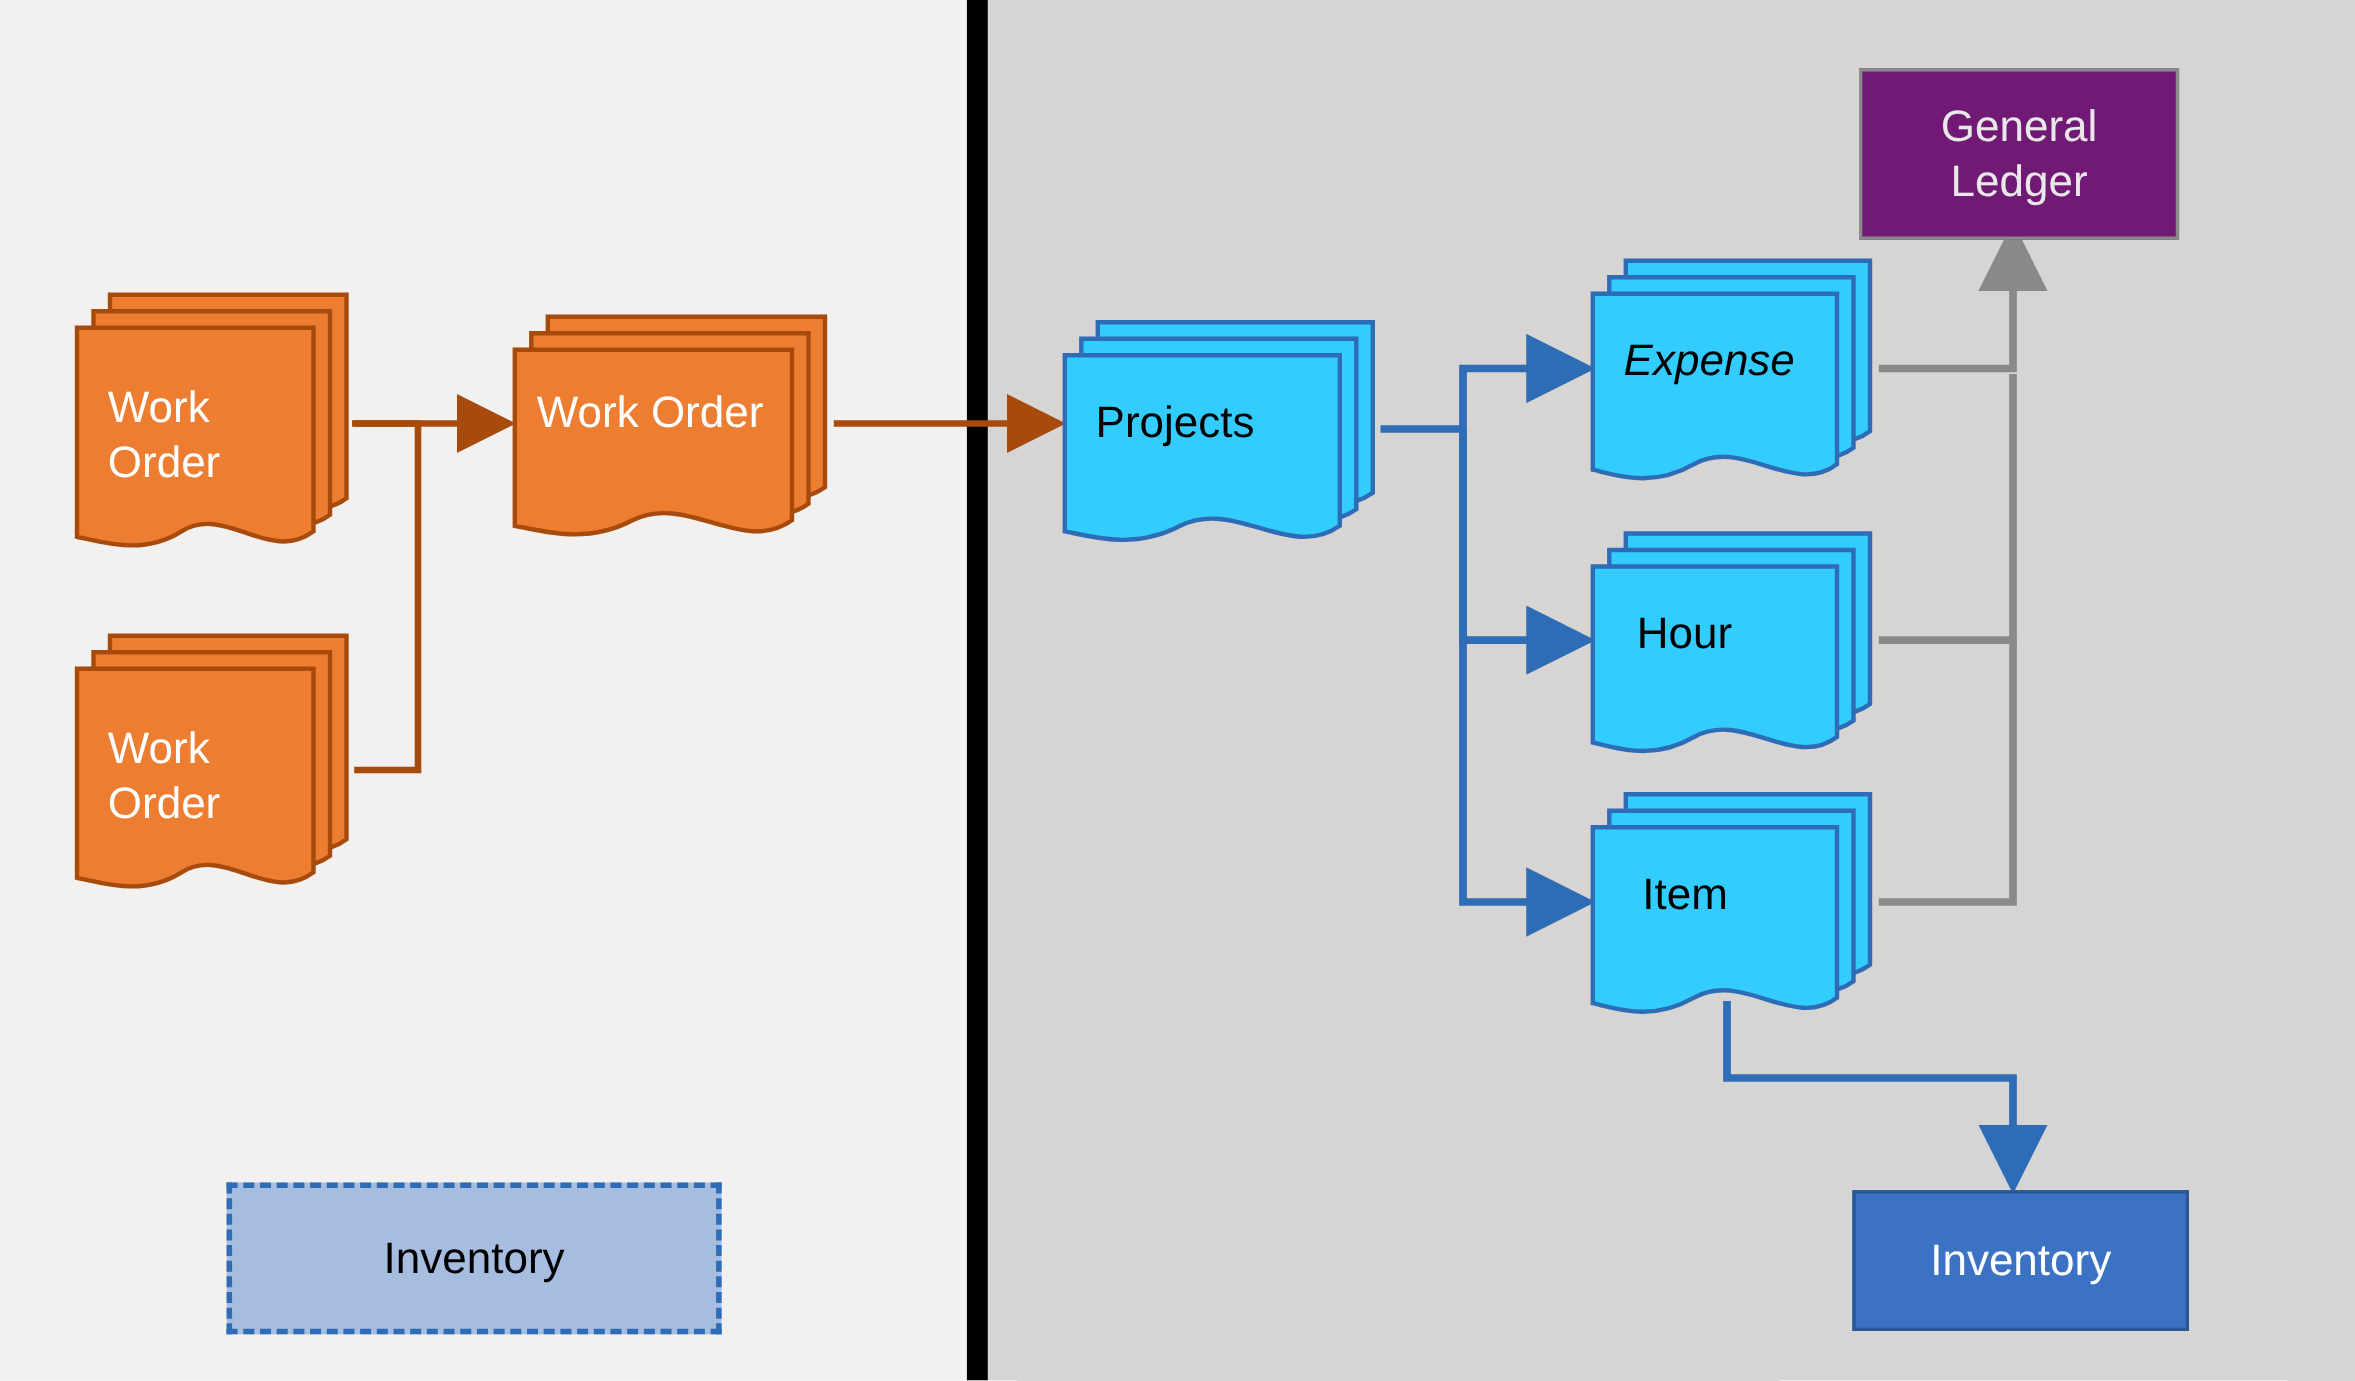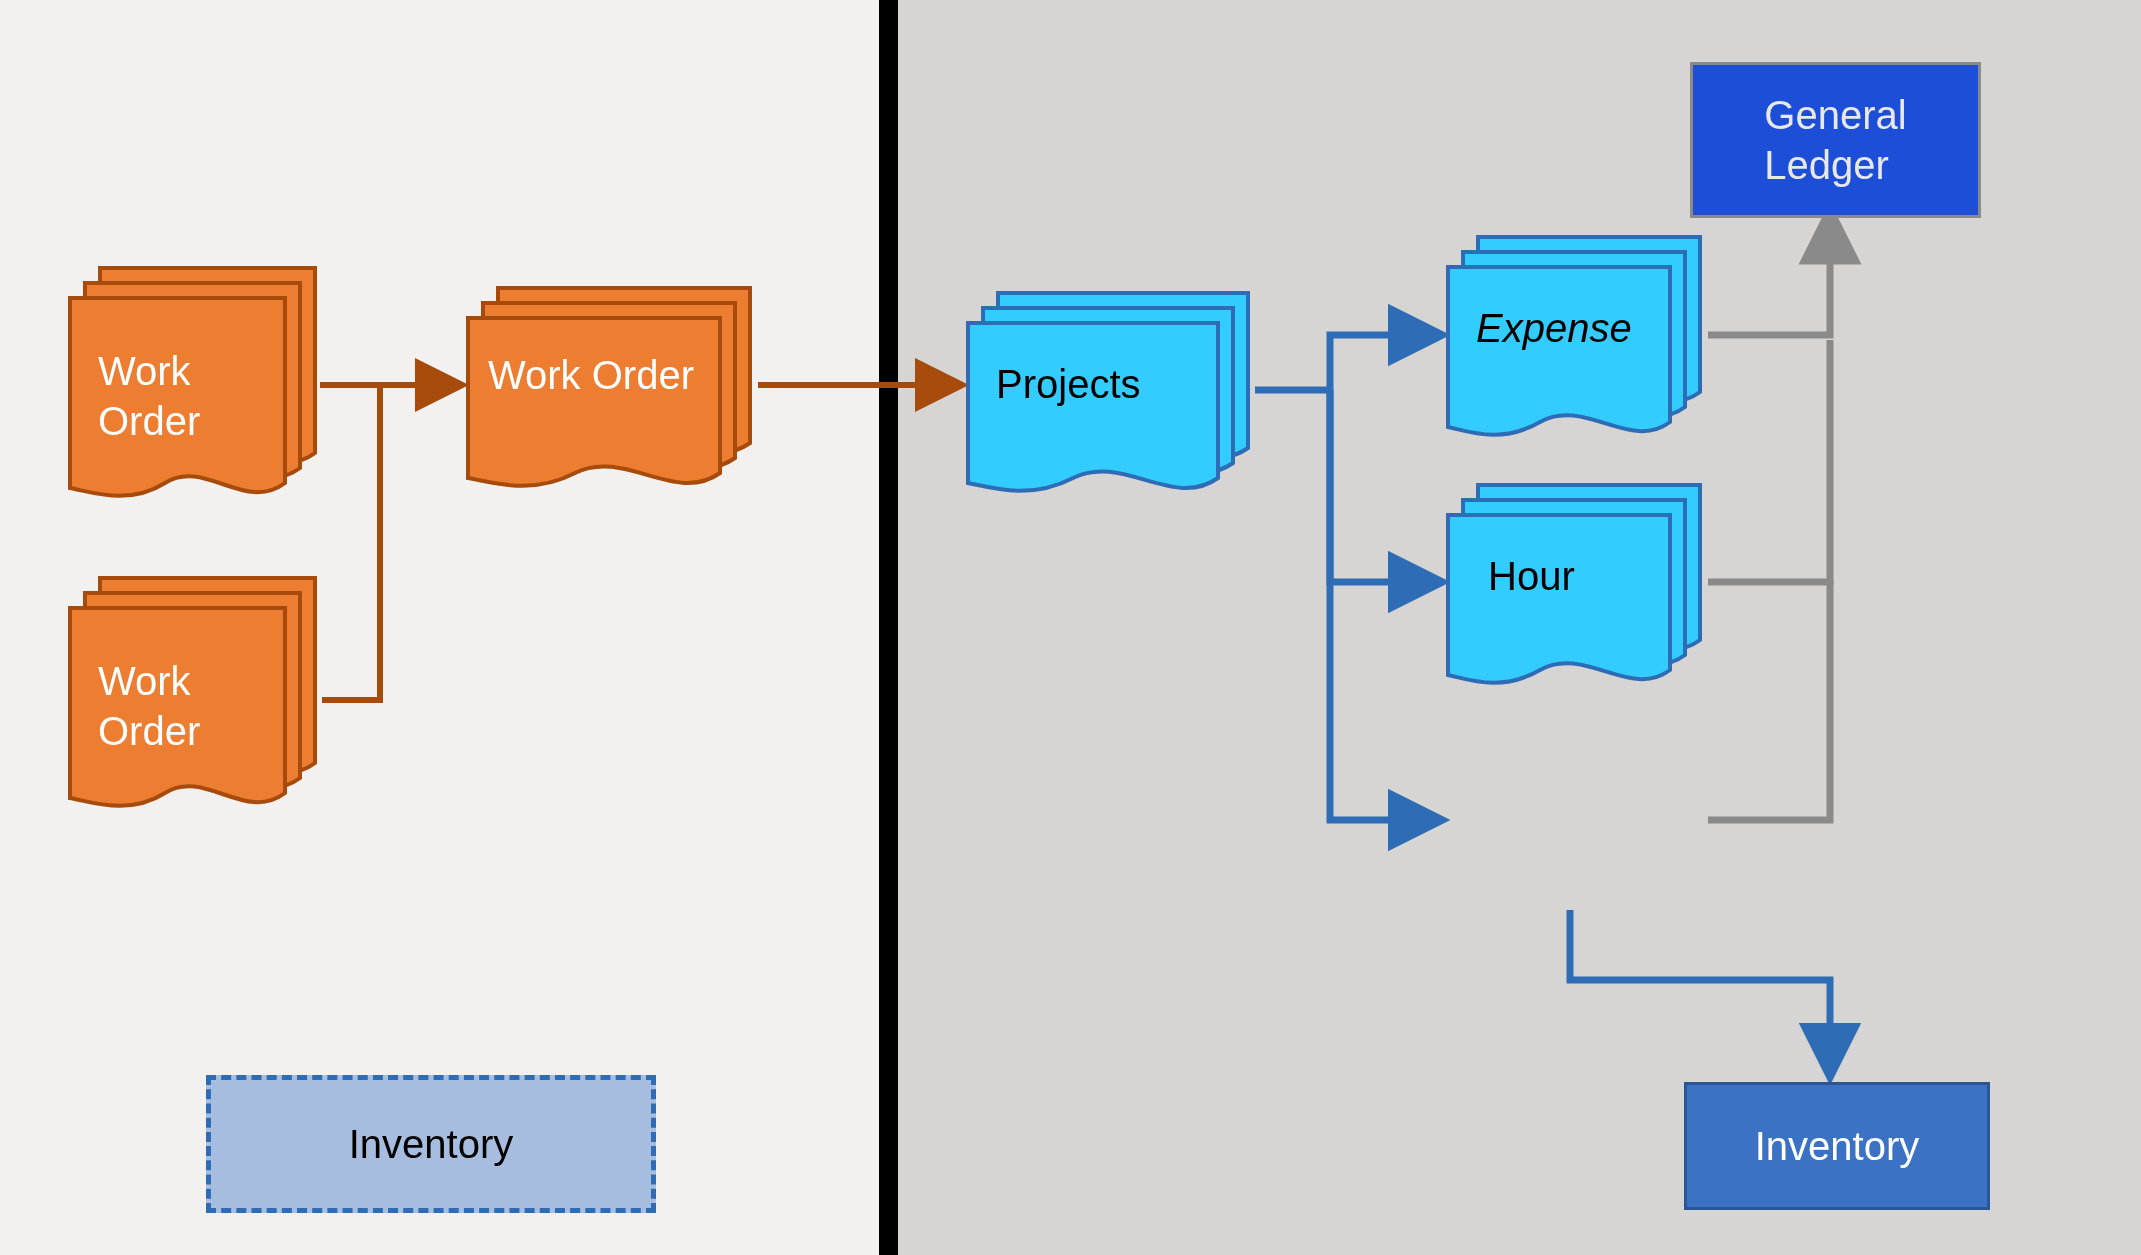--- a/index.html
+++ b/index.html
@@ -167,24 +167,34 @@
     <svg class="doc-svg" width="262" height="200">
       <g>
         <path d="M30 0 h222 v155 c-40 30 -85 -25 -130 0 c-38 22 -70 10 -92 5 v-160 z" fill="#33ccff" stroke="#2e6cb5" stroke-width="4"></path>
         <path d="M15 15 h222 v155 c-40 30 -85 -25 -130 0 c-38 22 -70 10 -92 5 v-160 z" fill="#33ccff" stroke="#2e6cb5" stroke-width="4"></path>
         <path d="M0 30 h222 v155 c-40 30 -85 -25 -130 0 c-38 22 -70 10 -92 5 v-160 z" fill="#33ccff" stroke="#2e6cb5" stroke-width="4"></path>
       </g>
     </svg>
     <div class="label black" style="left:40px; top:66px;">Hour</div>
   </div>
 
+  <div class="node" style="left:1448px; top:722px; width:262px; height:200px;">
+    <svg class="doc-svg" width="262" height="200">
+      <g>
+        <path d="M30 0 h222 v155 c-40 30 -85 -25 -130 0 c-38 22 -70 10 -92 5 v-160 z" fill="#33ccff" stroke="#2e6cb5" stroke-width="4"></path>
+        <path d="M15 15 h222 v155 c-40 30 -85 -25 -130 0 c-38 22 -70 10 -92 5 v-160 z" fill="#33ccff" stroke="#2e6cb5" stroke-width="4"></path>
+        <path d="M0 30 h222 v155 c-40 30 -85 -25 -130 0 c-38 22 -70 10 -92 5 v-160 z" fill="#33ccff" stroke="#2e6cb5" stroke-width="4"></path>
+      </g>
+    </svg>
+    <div class="label black" style="left:45px; top:66px;">Item</div>
+  </div>
 
   <div class="rect" style="left:1690px; top:62px; width:285px; height:150px;
-              background:#1d4ed8; border:3px solid #8a8a8a; color:#e8e8e8;
-              line-height:1.25; white-space:pre;">
+              background:#701a75; border:3px solid #8a8a8a; color:#e8e8e8;
+              text-align:center; line-height:1.25; white-space:pre;">
     <span>General
 Ledger</span>
   </div>
 
   <div class="rect" style="left:1684px; top:1082px; width:300px; height:122px;
               background:#3b72c4; border:3px solid #2a5694; color:#fff;">
     <span>Inventory</span>
   </div>
 
 </div>

